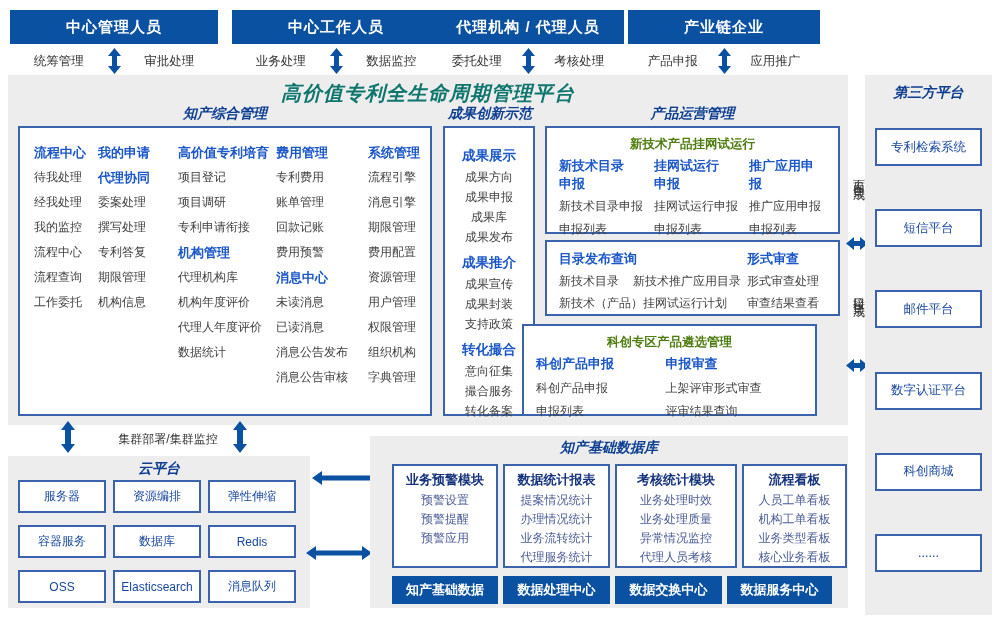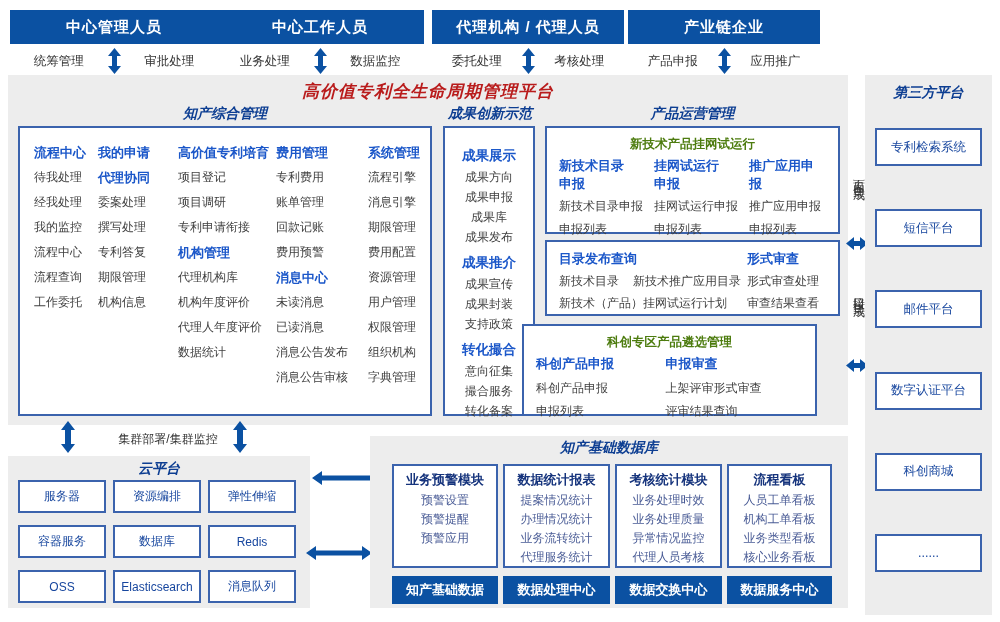--- a/index.html
+++ b/index.html
@@ -9,21 +9,21 @@
     font-family:"Liberation Sans","DejaVu Sans",sans-serif; background:#fff;
   }
   .panel { position:absolute; background:#ededed; }
   .wbox  { position:absolute; background:#fff; border:2px solid #3b63ad; }
   .sec-title {
     position:absolute; text-align:center; font-weight:bold; font-style:italic;
     color:#0d3e92; font-size:14px; white-space:nowrap;
   }
   .main-title {
     position:absolute; left:0; right:0; top:5px; text-align:center;
-    font-weight:bold; font-style:italic; color:#b91c1c; font-size:17px; letter-spacing:1px;
+    font-weight:bold; font-style:italic; color:#0f766e; font-size:20px; letter-spacing:1px;
   }
   
   .role { position:absolute; top:10px; }
   .role-bar {
     height:34px; background:#0b51a2; color:#fff; font-weight:bold; font-size:15px;
     display:flex; align-items:center; justify-content:center; letter-spacing:1px; white-space:nowrap;
   }
   .role-labels {
     margin-top:3px; height:28px; display:flex; align-items:center; justify-content:space-evenly;
     font-size:12.5px; color:#333; white-space:nowrap;
@@ -90,21 +90,21 @@
   <div class="role" style="left:10px;width:208px">
     <div class="role-bar">中心管理人员</div>
     <div class="role-labels">
       <span>统筹管理</span>
       <svg class="arrow" style="position:static" width="13" height="26" viewBox="0 0 13 26">
           <polygon points="6.5,0 13,8 9,8 9,18 13,18 6.5,26 0,18 4,18 4,8 0,8"></polygon>
         </svg>
       <span>审批处理</span>
     </div>
   </div>
-  <div class="role" style="left:216px;width:208px">
+  <div class="role" style="left:232px;width:208px">
     <div class="role-bar">中心工作人员</div>
     <div class="role-labels">
       <span>业务处理</span>
       <svg class="arrow" style="position:static" width="13" height="26" viewBox="0 0 13 26">
           <polygon points="6.5,0 13,8 9,8 9,18 13,18 6.5,26 0,18 4,18 4,8 0,8"></polygon>
         </svg>
       <span>数据监控</span>
     </div>
   </div>
   <div class="role" style="left:432px;width:192px">
@@ -359,21 +359,21 @@
       </div>
       <div class="modbox" style="width:107px">
         <div class="modh">数据统计报表</div>
         <div>
             <div class="mitem">提案情况统计</div>
             <div class="mitem">办理情况统计</div>
             <div class="mitem">业务流转统计</div>
             <div class="mitem">代理服务统计</div>
           </div>
       </div>
-      <div class="modbox" style="width:107px">
+      <div class="modbox" style="width:122px">
         <div class="modh">考核统计模块</div>
         <div>
             <div class="mitem">业务处理时效</div>
             <div class="mitem">业务处理质量</div>
             <div class="mitem">异常情况监控</div>
             <div class="mitem">代理人员考核</div>
           </div>
       </div>
       <div class="modbox" style="width:105px">
         <div class="modh">流程看板</div>

